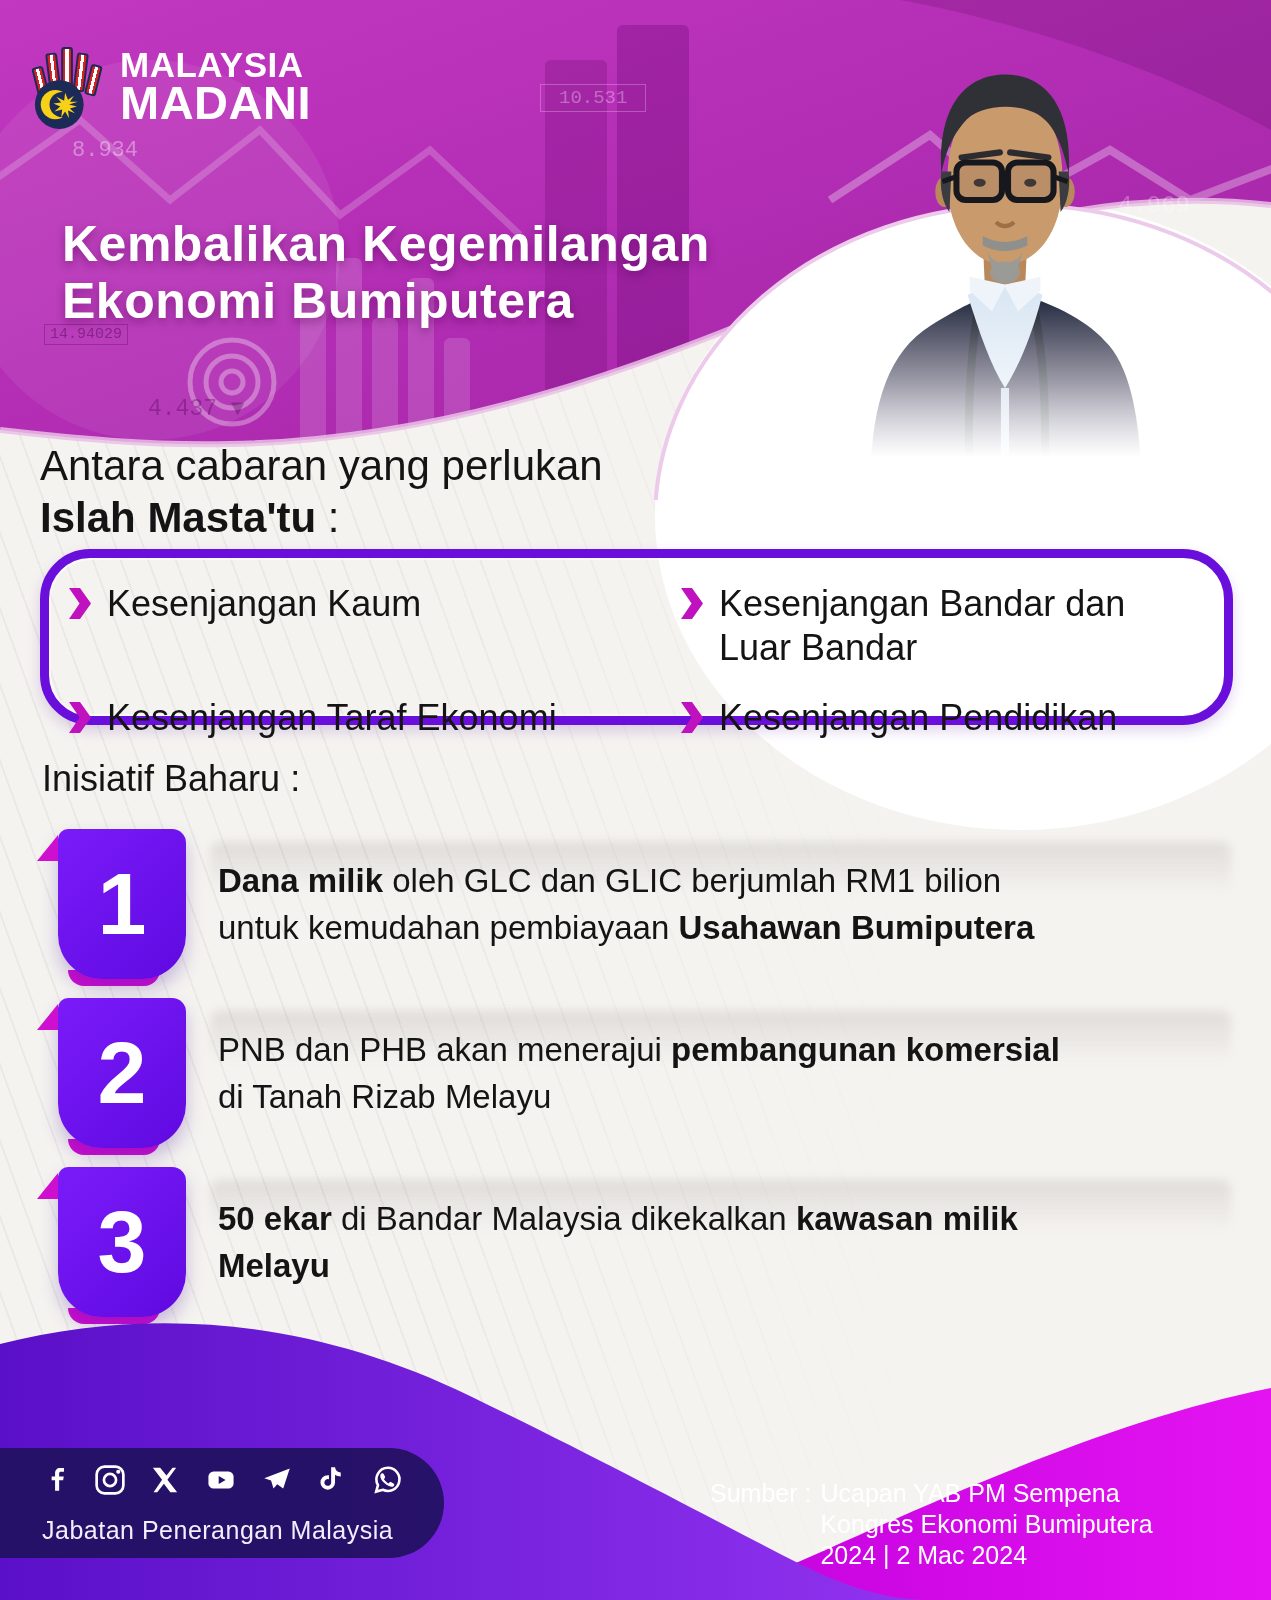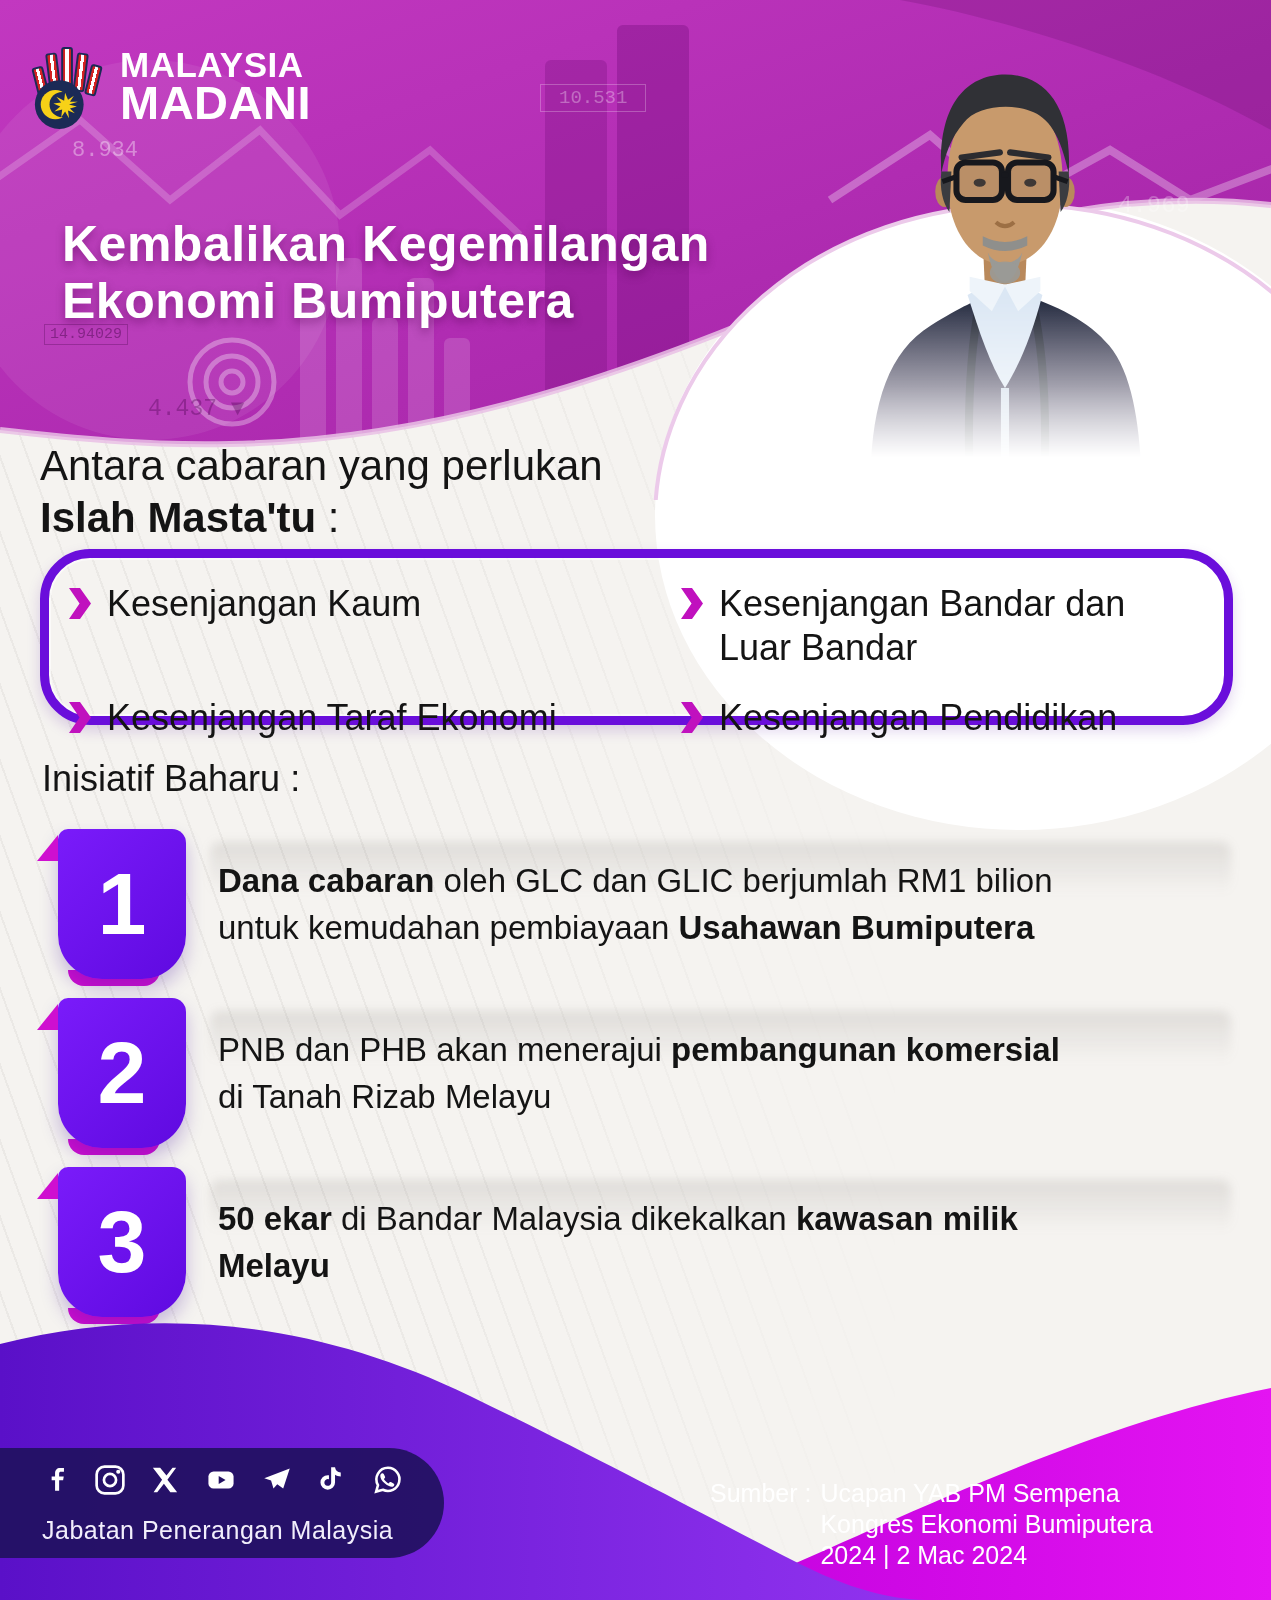--- a/index.html
+++ b/index.html
@@ -235,21 +235,21 @@
       <span>Kesenjangan Pendidikan</span>
     </div>
   </div>
 
   <div class="ini-heading">Inisiatif Baharu :</div>
 
   <div class="initiatives">
     <div class="ini-row">
       <div class="ini-band"></div>
       <div class="badge">1</div>
-      <div class="ini-text"><b>Dana cabaran</b><span> oleh GLC dan GLIC berjumlah RM1 bilion
+      <div class="ini-text"><b>Dana milik</b><span> oleh GLC dan GLIC berjumlah RM1 bilion
 untuk kemudahan pembiayaan </span><b>Usahawan Bumiputera</b></div>
     </div>
     <div class="ini-row">
       <div class="ini-band"></div>
       <div class="badge">2</div>
       <div class="ini-text"><span>PNB dan PHB akan menerajui </span><b>pembangunan komersial</b><span>
 di Tanah Rizab Melayu</span></div>
     </div>
     <div class="ini-row">
       <div class="ini-band"></div>

